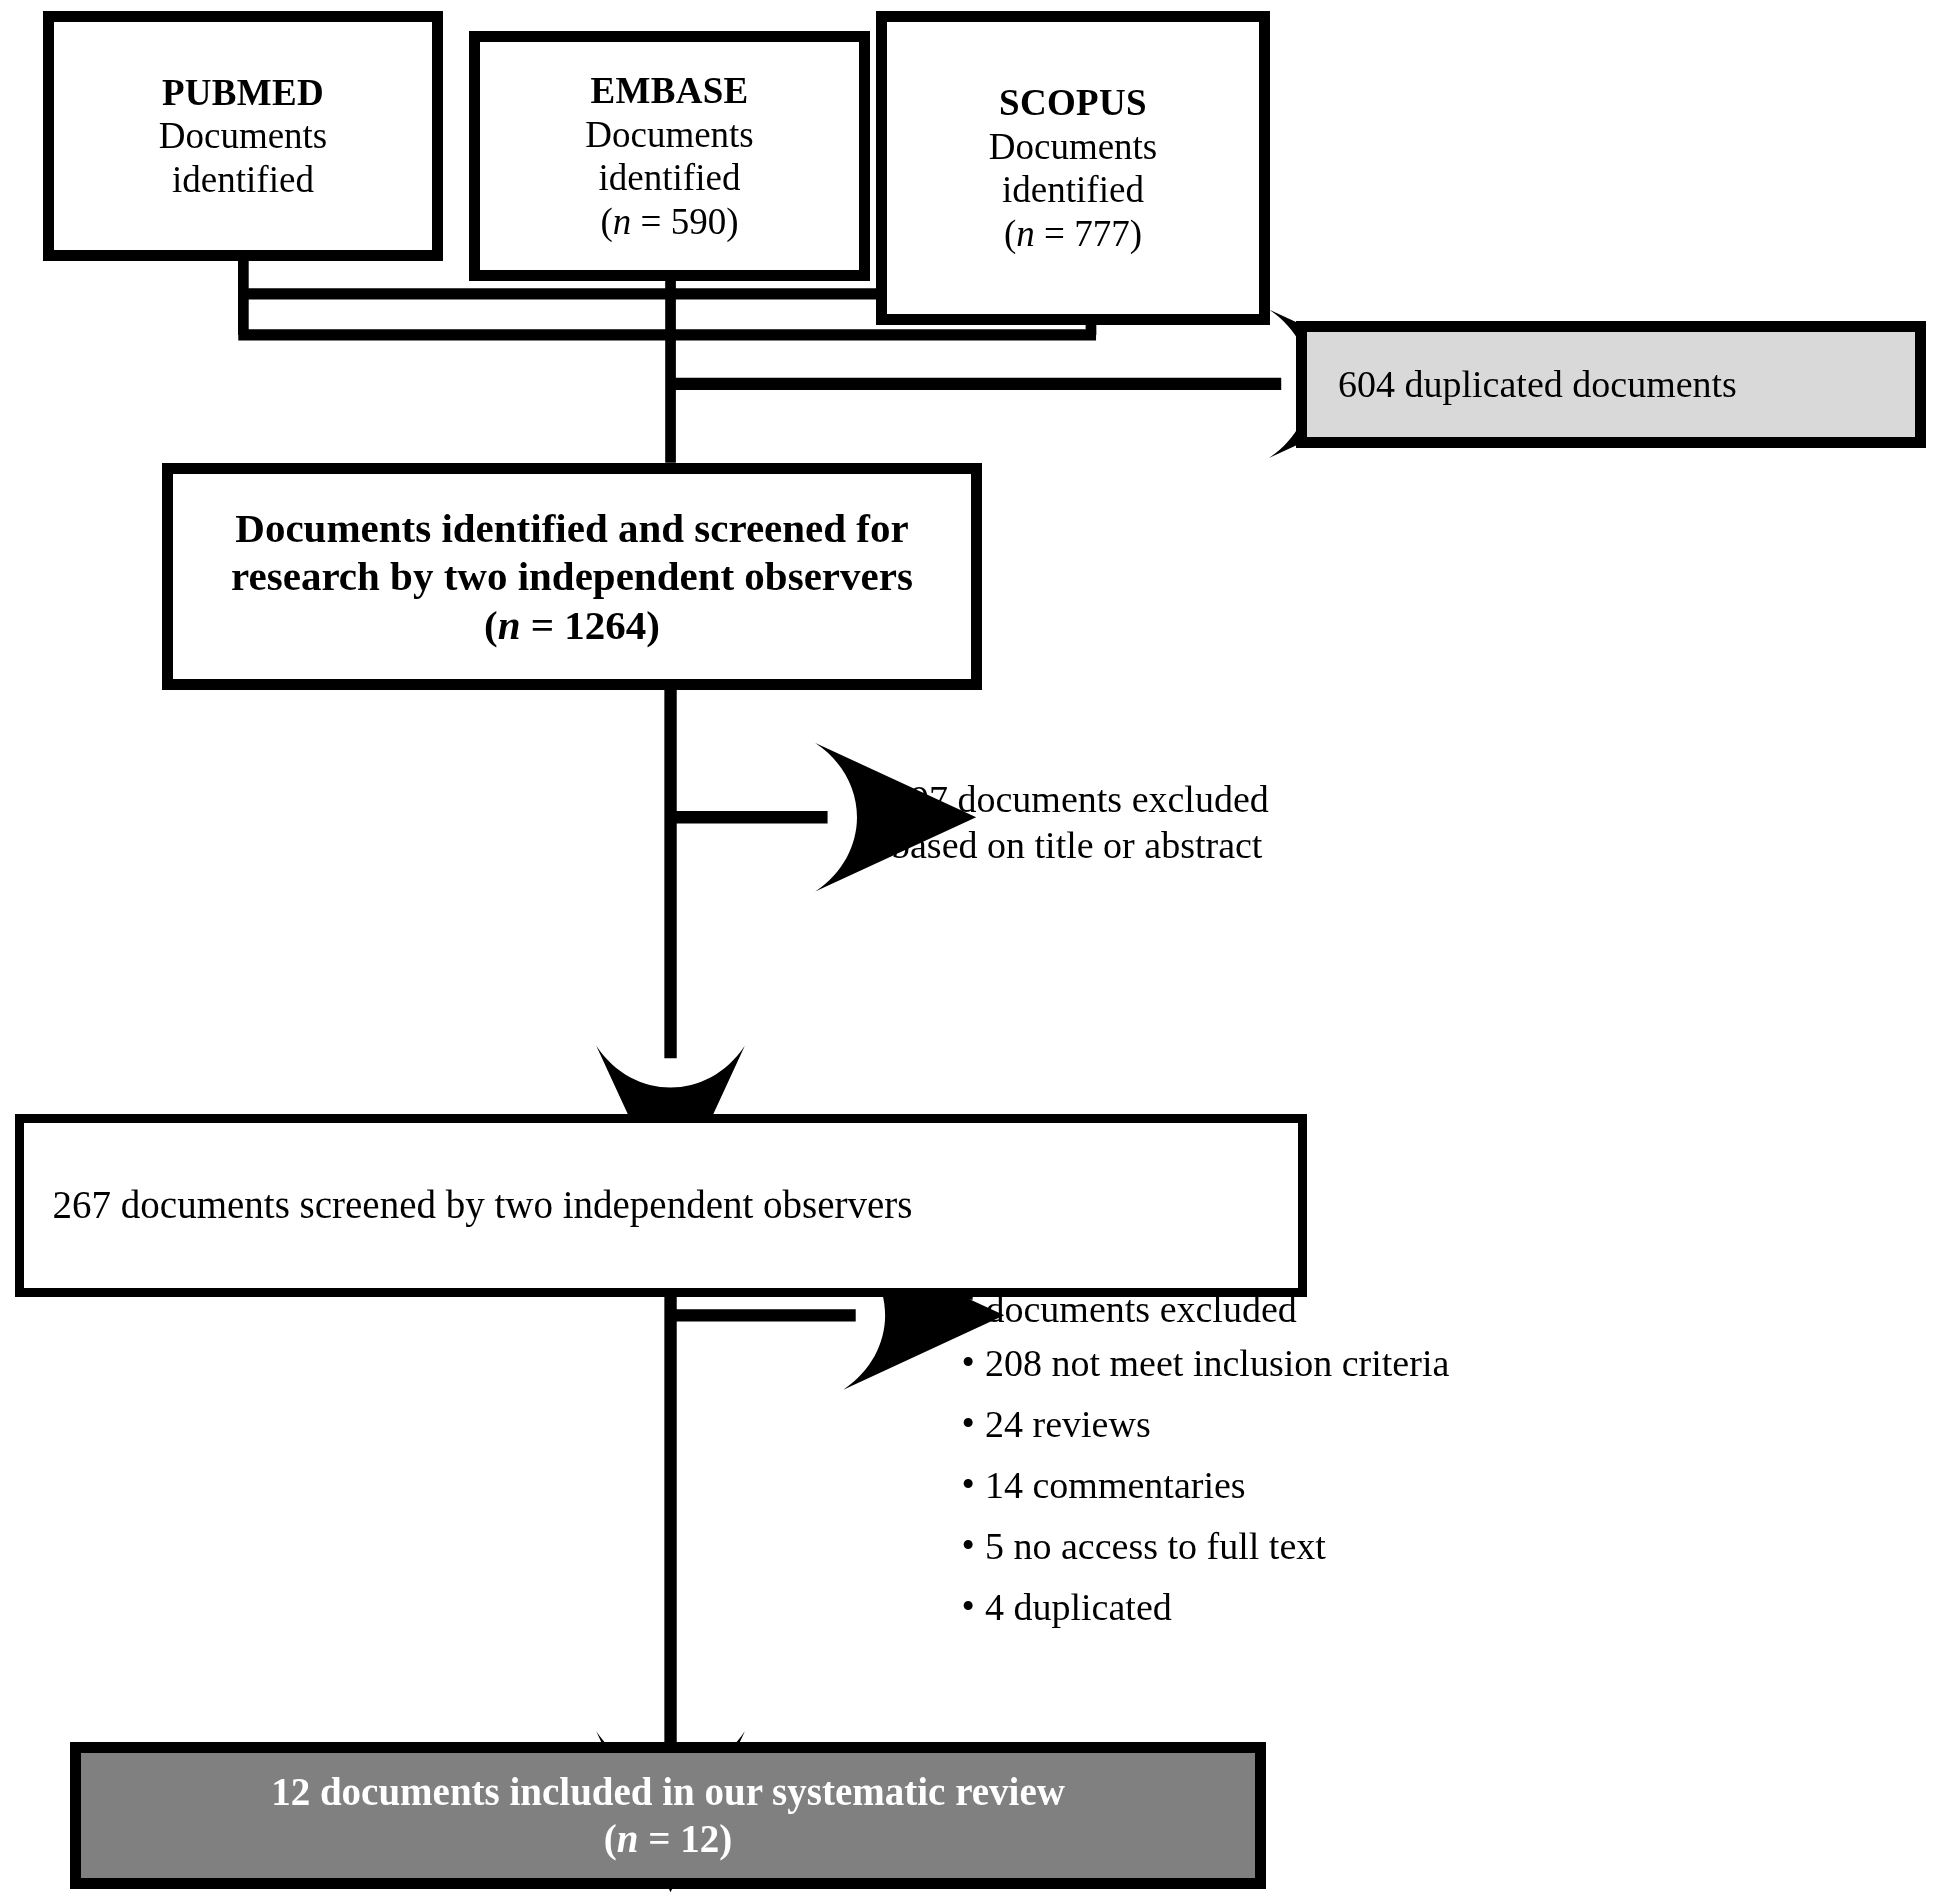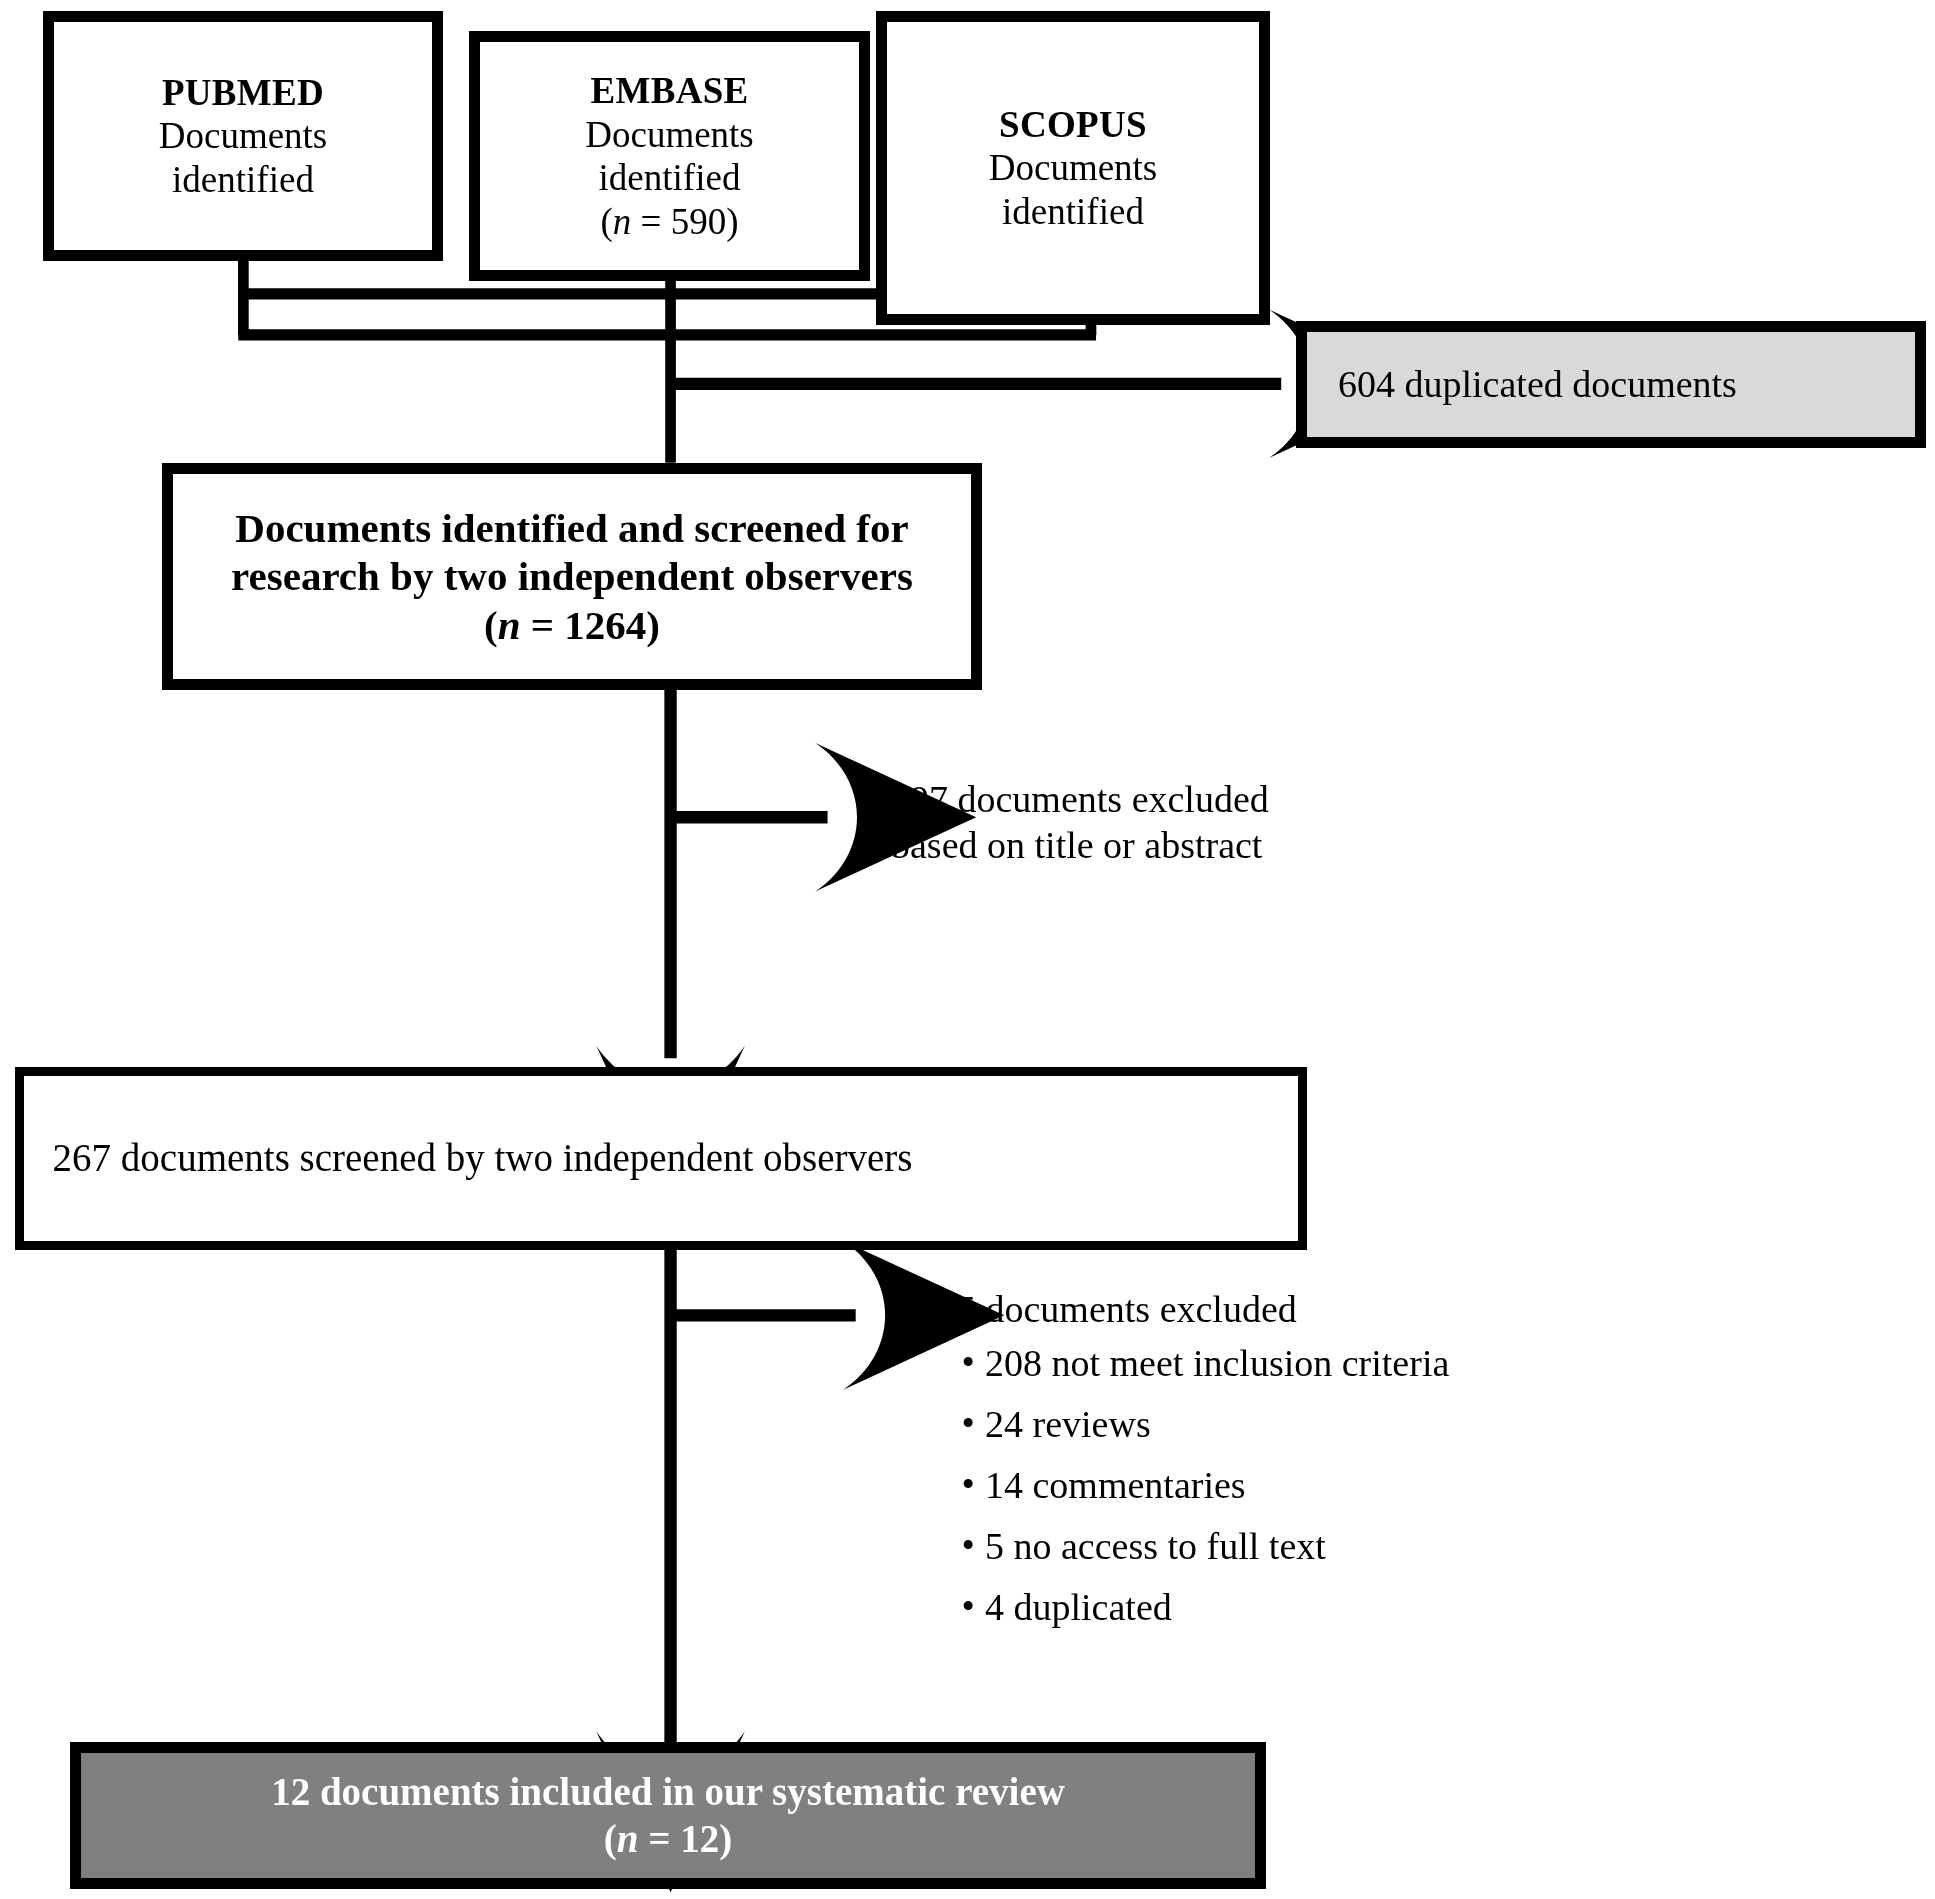--- a/index.html
+++ b/index.html
@@ -29,21 +29,21 @@
     box-sizing: border-box;
     border: 11.3px solid #000000;
     background: #ffffff;
     display: flex;
     align-items: center;
     justify-content: center;
     text-align: center;
     color: #000000;
     line-height: 1.18;
   }
-  .node.thin { border-width: 9.6px; }
+  .node.thin { border-width: 9.6px; margin-top: 47px; }
   .node .inner { width: 100%; padding: 0 12.4px; box-sizing: border-box; }
 
   
   .src { font-size: 37px; }
   .src .dbname { font-weight: bold; letter-spacing: 0.3px; }
   .src .nline { white-space: nowrap; }
   .src i { font-style: italic; }
 
   
   .dup {
@@ -150,20 +150,21 @@
       <div>identified</div>
       <div class="nline">(<i>n</i> = <span>590</span>)</div>
     </div>
   </div>
 
   <div class="node src" style="left:876px; top:11.3px; width:394px; height:314px;text-align:center;">
     <div class="inner">
       <div class="dbname">SCOPUS</div>
       <div>Documents</div>
       <div>identified</div>
+      <div class="nline">(<i>n</i> = <span>777</span>)</div>
     </div>
   </div>
 
   <div class="node dup" style="left:1296px; top:321px; width:630px; height:127px;">
     <div class="inner">604 duplicated documents</div>
   </div>
 
   <div class="node screened" style="left:162px; top:463px; width:820px; height:227px;">
     <div class="inner">
       <div>Documents identified and screened for</div>

